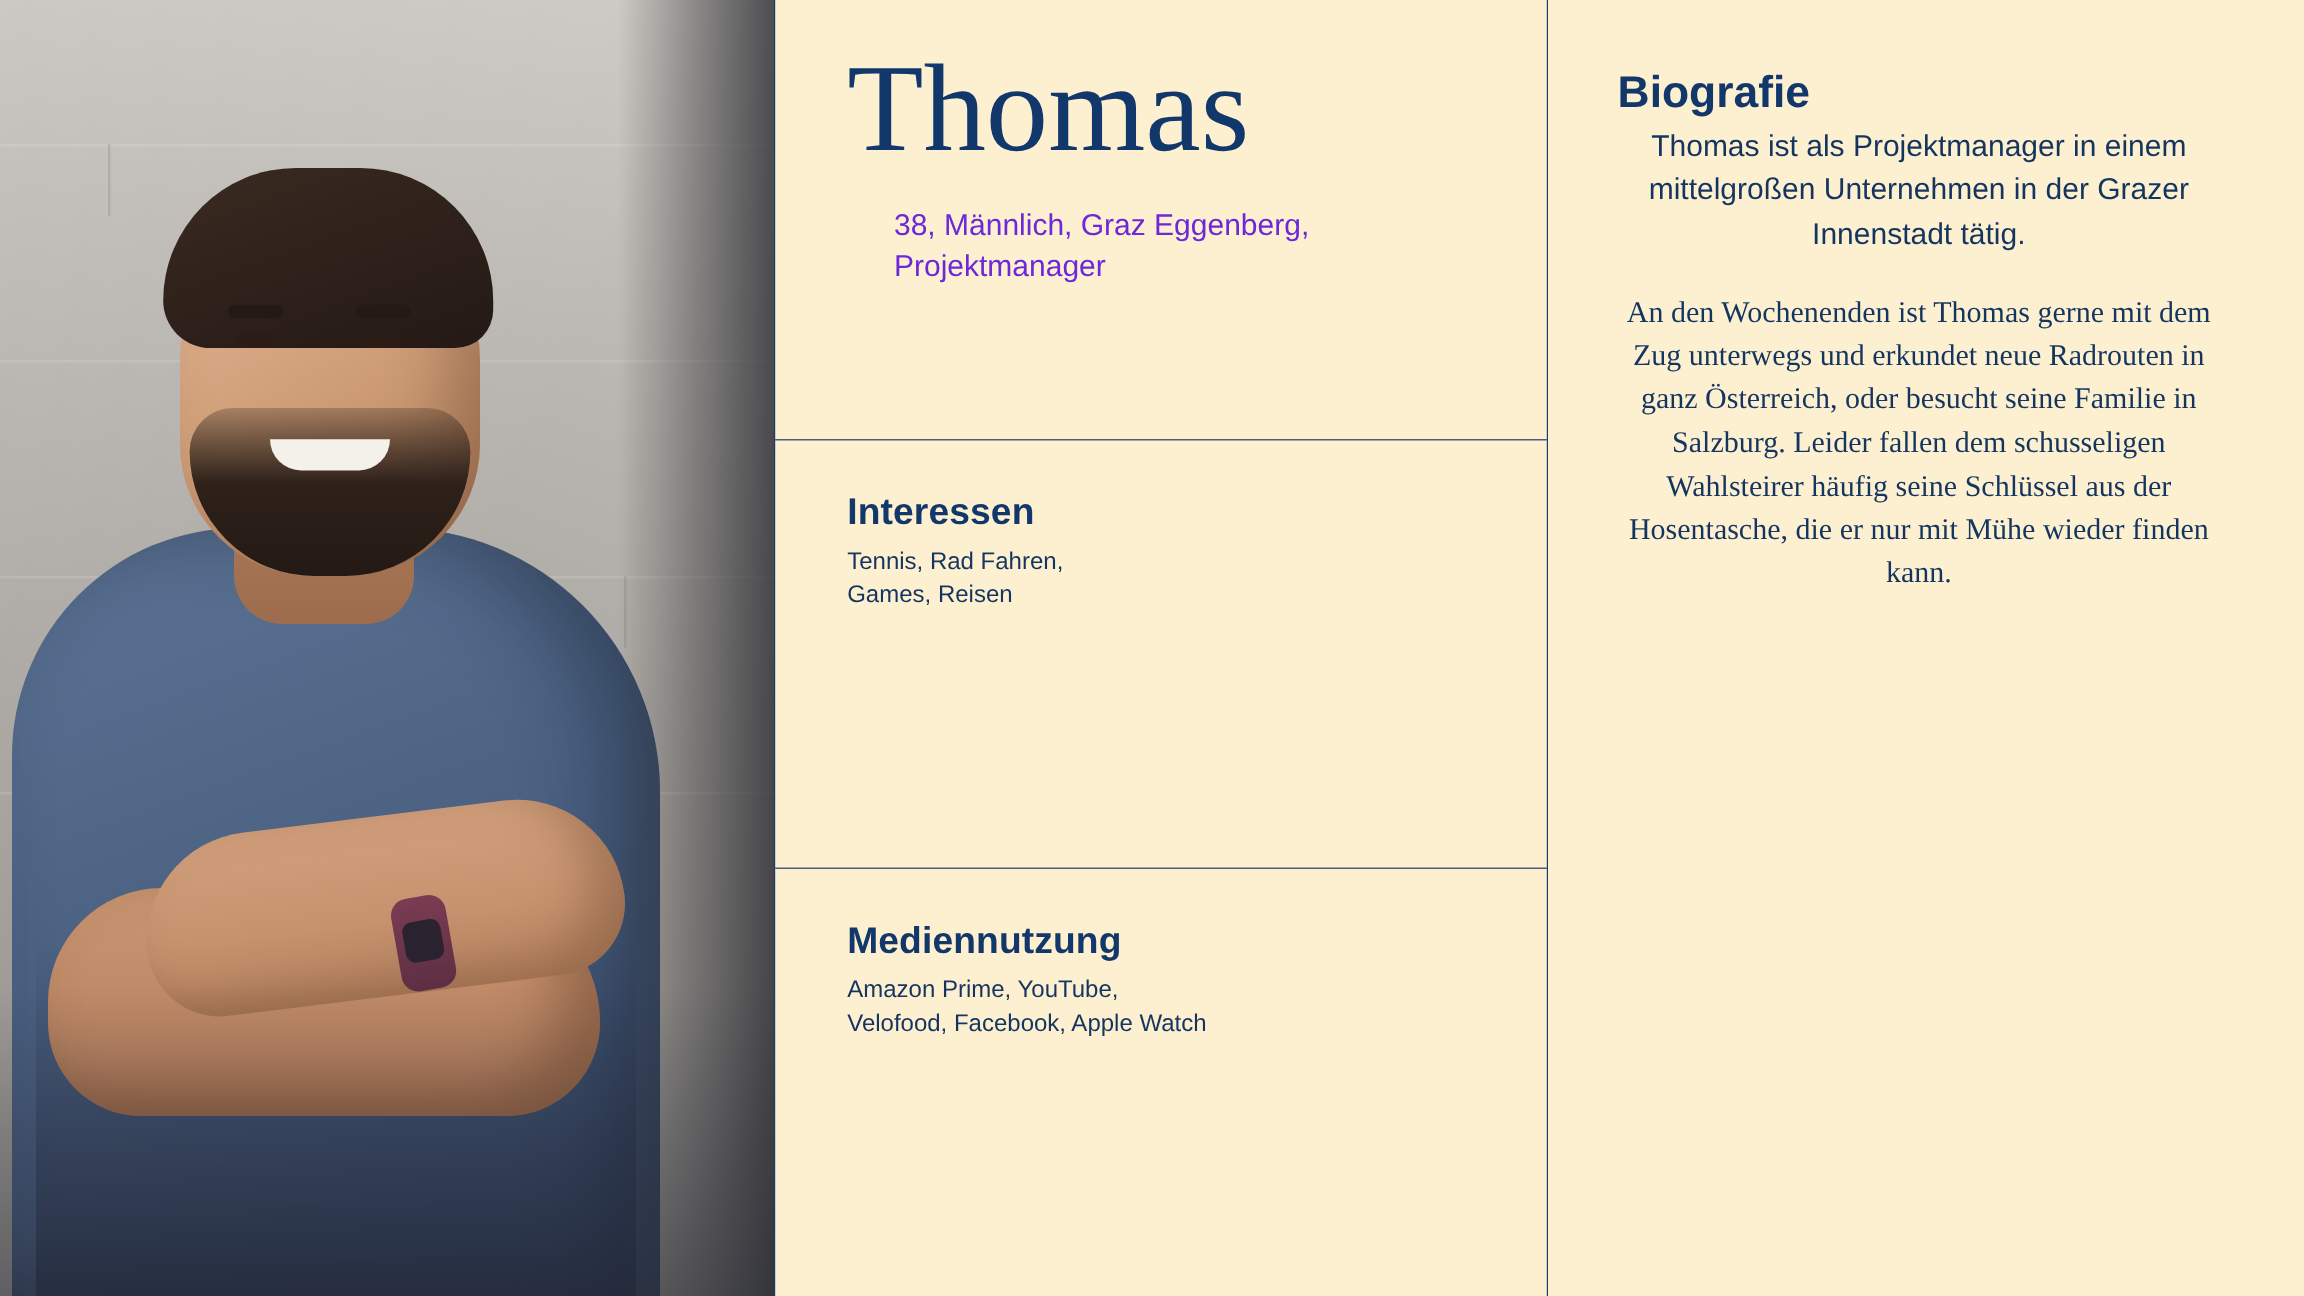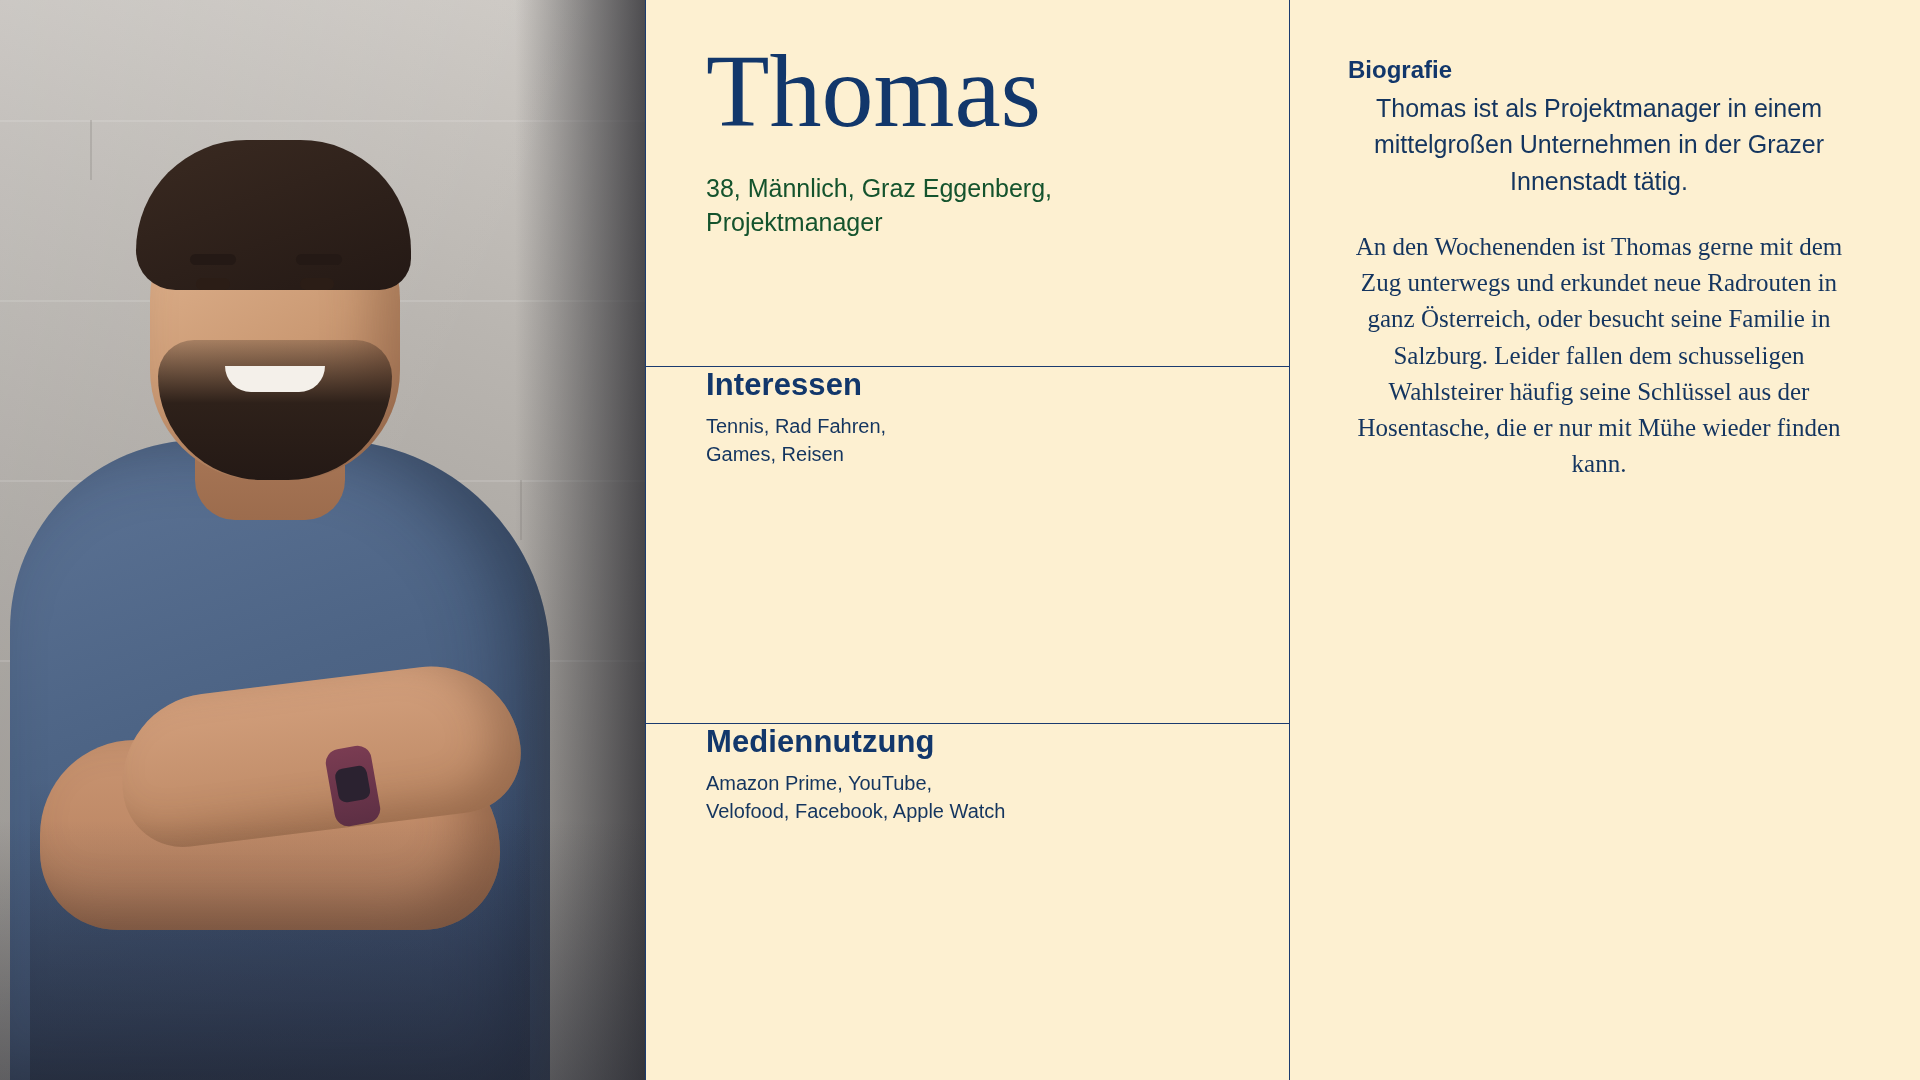--- a/index.html
+++ b/index.html
@@ -222,23 +222,25 @@
     font-family: "Liberation Serif", serif;
     font-size: 104px;
     line-height: 1.06;
     color: #12376b;
     margin: 0 0 26px 0;
     font-weight: 400;
   }
   .meta {
     font-size: 25px;
     line-height: 1.35;
-    color: #14532d;
+    color: #6d28d9;
+    margin-left: 39px;
   }
   .sec {
+    padding-top: 42px;
     padding-bottom: 34px;
     flex: 1 1 auto;
   }
   .sec h2 {
     margin: 0 0 10px 0;
     font-size: 31px;
     font-weight: 700;
     color: #12376b;
     letter-spacing: 0.1px;
   }
@@ -251,21 +253,21 @@
 
   
   .bio-col {
     flex: 1 1 auto;
     background: #fdf0d1;
     padding: 56px 70px 40px 58px;
     box-sizing: border-box;
   }
   .bio-col h2 {
     margin: 0 0 6px 0;
-    font-size: 24px;
+    font-size: 37px;
     font-weight: 700;
     color: #12376b;
   }
   .bio-col p {
     margin: 0 0 30px 0;
     font-size: 25px;
     line-height: 1.45;
     color: #14355f;
     max-width: 560px;
     text-align: center;

